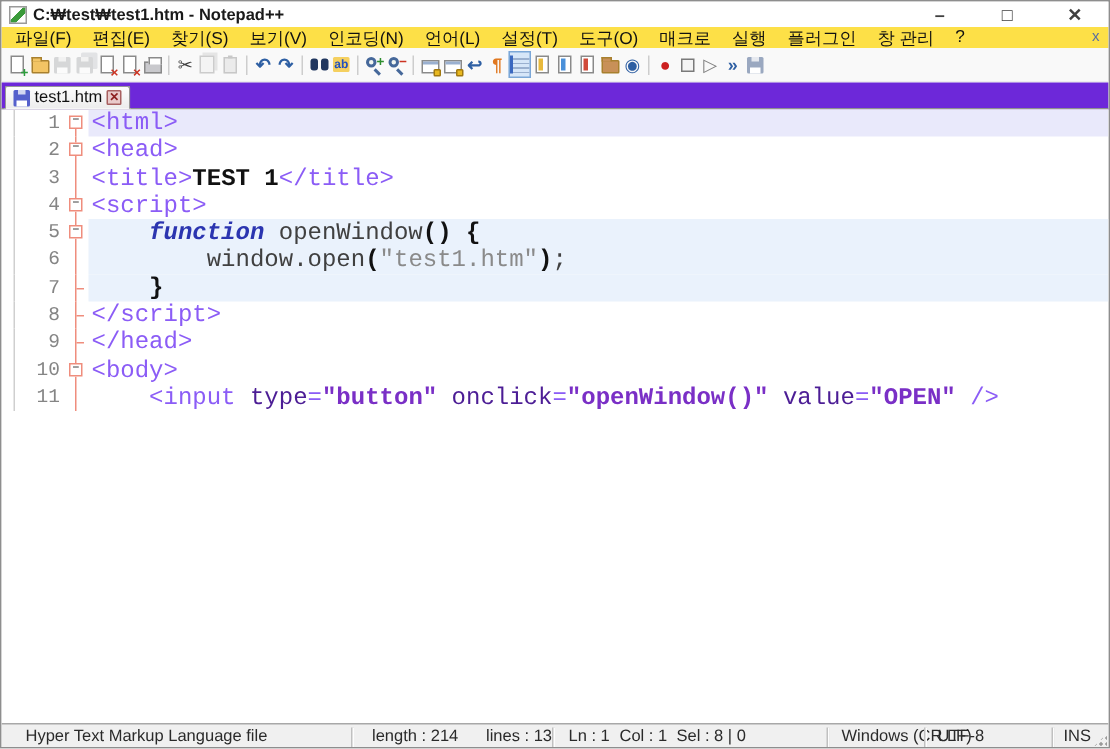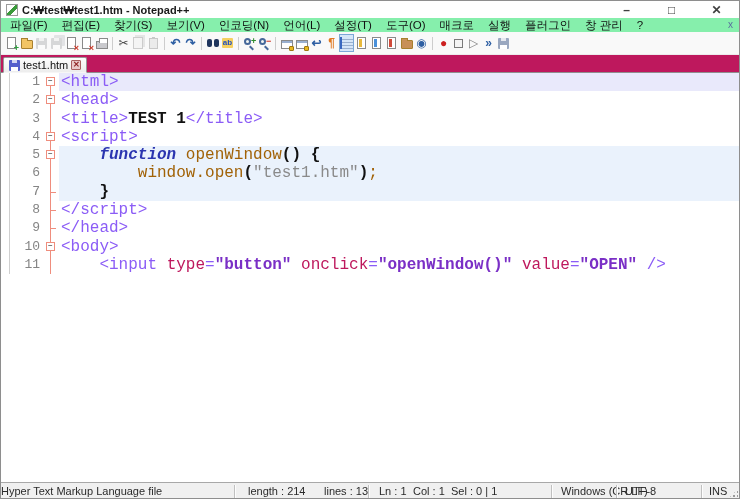--- a/index.html
+++ b/index.html
@@ -6,21 +6,21 @@
   .window{width:740px;height:499px;box-sizing:border-box;border:1px solid #8e8e8e;background:#fff;
     font-family:"Liberation Sans",sans-serif;position:relative;overflow:hidden;}
   
   .titlebar{height:17px;display:flex;align-items:center;padding-left:5px;background:#fff;position:relative;font-weight:bold;}
   .app-icon{width:12px;height:12px;flex:none;margin-right:4px;border:1px solid #9a9a9a;background:
     linear-gradient(135deg,transparent 42%,#3a9a3a 42%,#3a9a3a 68%,transparent 68%),#fdfdfd;box-sizing:border-box;}
   .title-text{font-size:11px;color:#1a1a1a;white-space:nowrap;}
   .win-controls{position:absolute;top:0;right:0;display:flex;height:20px;}
   .wbtn{width:45px;text-align:center;font-size:12px;color:#404040;line-height:19px;cursor:default;}
   
-  .menubar{height:14px;display:flex;align-items:center;background:#86efac;position:relative;padding-left:2px;}
+  .menubar{height:14px;display:flex;align-items:center;background:#fde047;position:relative;padding-left:2px;}
   .menu-item{font-size:11.5px;color:#111;padding:0 7px;white-space:nowrap;}
   .menu-x{position:absolute;right:6px;top:0;font-size:10px;color:#5a6f9e;line-height:14px;}
   
   .toolbar{height:22px;display:flex;align-items:center;background:#f9f9f9;border-bottom:1px solid #ececec;padding:0 3px;}
   .tbtn{width:15px;height:18px;display:flex;align-items:center;justify-content:center;flex:none;position:relative;box-sizing:border-box;}
   .tbtn.disabled{opacity:.45;filter:grayscale(.7);}
   .tbtn.active{background:#d6e6f8;border:1px solid #7ba7d7;}
   .sep{width:1px;height:13px;background:#cdcdcd;margin:0 3px;flex:none;}
   .i-glyph{font-size:12px;line-height:14px;}
   .i-glyph.b{font-weight:700;}
@@ -47,21 +47,21 @@
   .i-mag b{position:absolute;left:8px;top:-1px;font-size:9px;}
   .i-winlock{width:12px;height:9px;border:1px solid #8a8a8a;background:#fff;display:inline-block;position:relative;box-sizing:border-box;margin-top:2px;}
   .i-winlock:before{content:"";position:absolute;top:0;left:0;right:0;height:2px;background:#9ab0d0;}
   .i-winlock:after{content:"";position:absolute;right:-2px;bottom:-3px;width:5px;height:5px;background:#e8b820;border:1px solid #a07810;border-radius:1px;box-sizing:border-box;}
   .i-indent{width:11px;height:12px;display:inline-block;border-left:2px solid #3a68c0;
     background:repeating-linear-gradient(0deg,#9ab0cf 0 1px,transparent 1px 3px);}
   .i-page{width:9px;height:12px;background:#fff;border:1px solid #8a8a8a;display:inline-block;position:relative;box-sizing:border-box;}
   .i-page i{position:absolute;left:1px;top:1px;bottom:1px;width:3px;}
   .i-stop{width:9px;height:9px;border:1px solid #7a7a7a;background:#f4f4f4;display:inline-block;box-sizing:border-box;}
   
-  .tabbar{height:17px;background:#be185d;border-bottom:1px solid #8f8f8f;display:flex;align-items:flex-end;padding-left:2px;}
+  .tabbar{height:17px;background:#6d28d9;border-bottom:1px solid #8f8f8f;display:flex;align-items:flex-end;padding-left:2px;}
   .tab{height:16px;display:inline-flex;align-items:center;gap:3px;padding:0 5px;background:linear-gradient(#fcfcfc,#e7e7e7);
     border:1px solid #989898;border-bottom:none;border-radius:2px 2px 0 0;position:relative;margin-bottom:-1px;z-index:1;box-sizing:border-box;}
   .tab.active{background:linear-gradient(#fdfdfd,#ededed);border-bottom:1px solid #f6f6f6;}
   .tab-label{font-size:11px;color:#111;}
   .tab-floppy{background:#5560cc;}
   .tab-x{width:10px;height:10px;background:#e9caca;border:1px solid #a86060;color:#8c1f1f;font-size:8px;line-height:8px;
     text-align:center;box-sizing:border-box;border-radius:1px;font-weight:700;}
   
   .editor{height:409px;background:#fff;overflow:hidden;cursor:text;}
   .cl{display:flex;height:18.31px;}
@@ -73,25 +73,25 @@
   .fv.tophalf{bottom:auto;height:9px;}
   .fv.topstub{bottom:auto;height:5px;}
   .fv.botstub{top:13px;}
   .fh{left:8px;top:9px;width:5px;height:1px;}
   .fbox{left:3px;top:4px;width:9px;height:9px;background:#fff !important;border:1px solid #ef8d7d;color:#222;
     font-size:8px;line-height:6px;text-align:center;box-sizing:border-box;font-family:"Liberation Mono",monospace;}
   .code{flex:1;font:16px/18.31px "Liberation Mono",monospace;white-space:pre;padding-left:2px;}
   .bg-caret .code{background:#e9e9fb;}
   .bg-js .code{background:#eaf2fc;}
   .s-tag{color:#8b5cf6;}
-  .s-attr{color:#be185d;}
+  .s-attr{color:#4c1d95;}
   .s-val{color:#7a2fc6;font-weight:700;}
   .s-kw{color:#2b35b0;font-weight:700;font-style:italic;}
   .s-str{color:#8a8a8a;}
-  .s-pl{color:#a16207;}
+  .s-pl{color:#404040;}
   .s-b{color:#111;font-weight:700;}
   
   .statusbar{height:19px;background:#f0f0f0;border-top:1px solid #a8a8a8;position:relative;font-size:11px;color:#2a2a2a;box-sizing:border-box;}
   .statusbar span.sfield{position:absolute;top:2px;white-space:nowrap;}
   .ssep{position:absolute;top:2px;bottom:2px;width:1px;background:#c0c0c0;border-right:1px solid #fdfdfd;}
   .grip{position:absolute;right:1px;bottom:1px;width:11px;height:11px;
     background-image:radial-gradient(#9a9a9a 1px,transparent 1.2px);background-size:4px 4px;background-position:1px 1px;
     clip-path:polygon(100% 0,100% 100%,0 100%);}
 </style>
 </head>
@@ -349,28 +349,28 @@
         <span class="bm"></span>
         <span class="ln">11</span>
         <span class="fold">
           <i class="fv"></i>
         </span>
         <span class="code"><span class="s-pl">    </span><span class="s-tag">&lt;input </span><span class="s-attr">type</span><span class="s-tag">=</span><span class="s-val">"button"</span><span class="s-pl"> </span><span class="s-attr">onclick</span><span class="s-tag">=</span><span class="s-val">"openWindow()"</span><span class="s-pl"> </span><span class="s-attr">value</span><span class="s-tag">=</span><span class="s-val">"OPEN"</span><span class="s-tag"> /&gt;</span></span>
       </div>
     </div>
 
   <div class="statusbar">
-    <span class="sfield" style="left:0">Hyper Text Markup Language file</span>
+    <span class="sfield" style="left:16px">Hyper Text Markup Language file</span>
     <div class="ssep" style="left:233px"></div>
     <span class="sfield" style="left:247px">length : 214</span>
     <span class="sfield" style="left:323px">lines : 13</span>
     <div class="ssep" style="left:367px"></div>
     <span class="sfield" style="left:378px">Ln : 1</span>
     <span class="sfield" style="left:412px">Col : 1</span>
-    <span class="sfield" style="left:450px">Sel : 0 | 1</span>
+    <span class="sfield" style="left:450px">Sel : 8 | 0</span>
     <div class="ssep" style="left:550px"></div>
     <span class="sfield" style="left:560px">Windows (CR LF)</span>
     <div class="ssep" style="left:615px"></div>
     <span class="sfield" style="left:624px">UTF-8</span>
     <div class="ssep" style="left:700px"></div>
     <span class="sfield" style="left:708px">INS</span>
     <span class="grip"></span>
   </div>
 
 </div>

